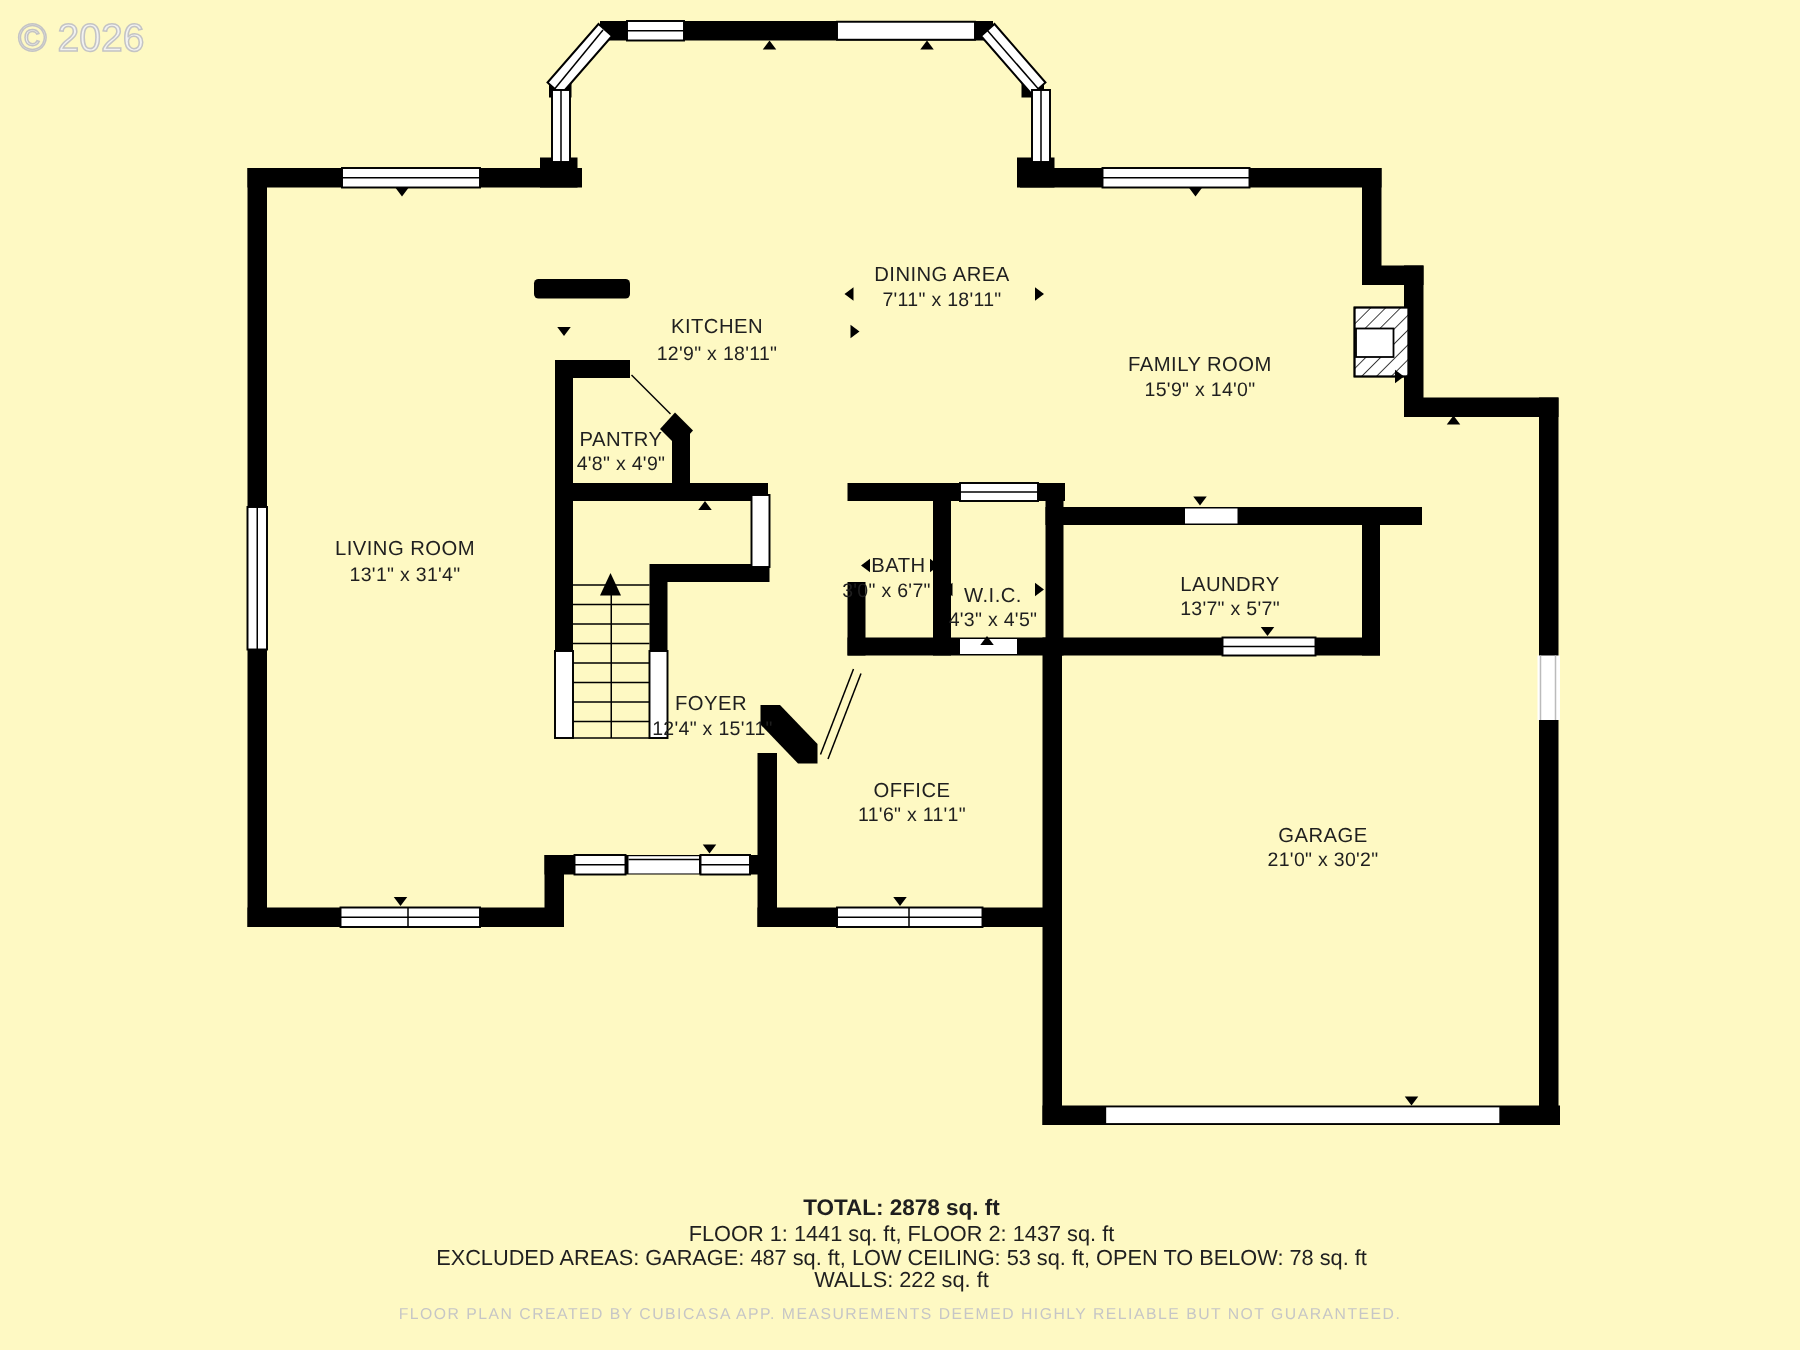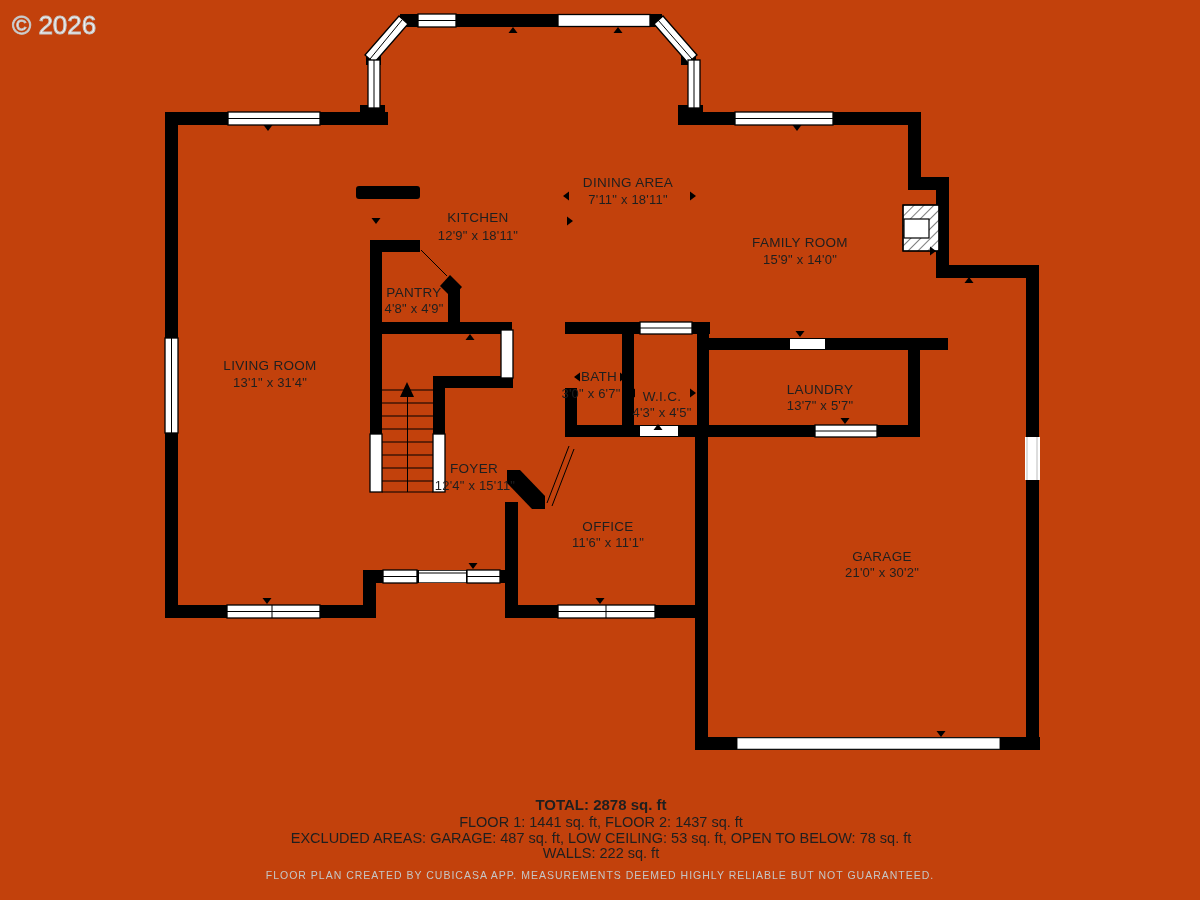--- a/index.html
+++ b/index.html
@@ -1,16 +1,16 @@
 <!DOCTYPE html>
 <html><head>
 <meta charset="utf-8">
 <style>
   html,body{margin:0;padding:0;background:#ffffff;}
-  .page{position:relative;width:1200px;height:900px;background:#c2410c;overflow:hidden;
+  .page{position:relative;width:1200px;height:900px;background:#fef9c3;overflow:hidden;
         font-family:"Liberation Sans", sans-serif;text-align:center;}
   svg text{font-family:"Liberation Sans", sans-serif;fill:#1f1f1f;}
   .room-name{font-size:13.5px;letter-spacing:.3px;}
   .room-dims{font-size:13px;letter-spacing:.2px;}
   .sum-bold{font-size:15px;font-weight:bold;}
   .sum-line{font-size:14.5px;}
   .footer-txt{font-size:10.5px;fill:#c6c6c6;letter-spacing:1px;}
   .wm{font-size:26px;fill:#f2f2f2;stroke:#c4c4c4;stroke-width:1;}
   .wall{fill:#000;}
   .win{fill:#fff;stroke:#000;stroke-width:1.3;}

